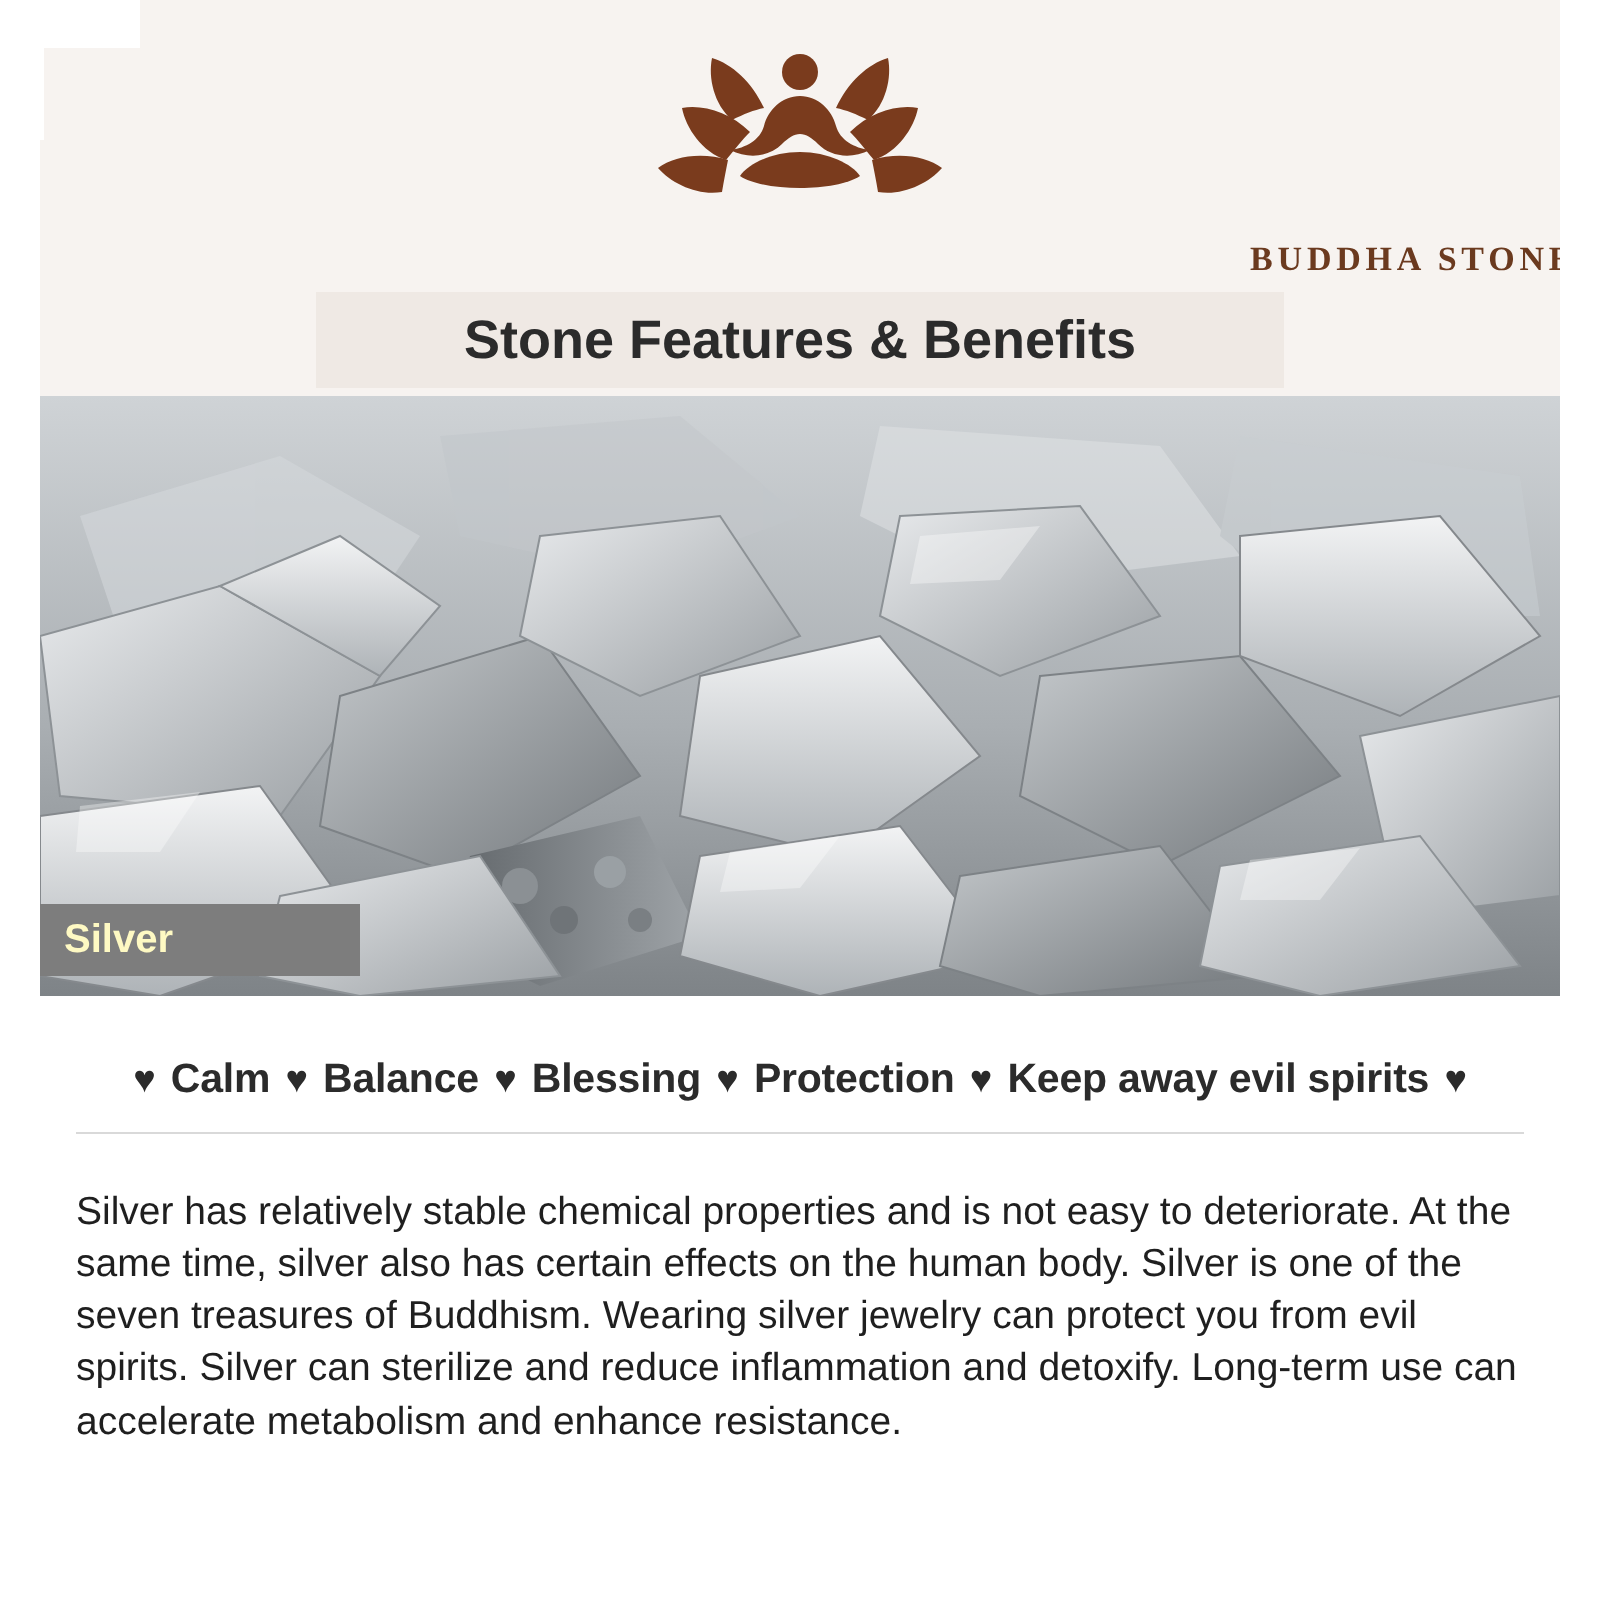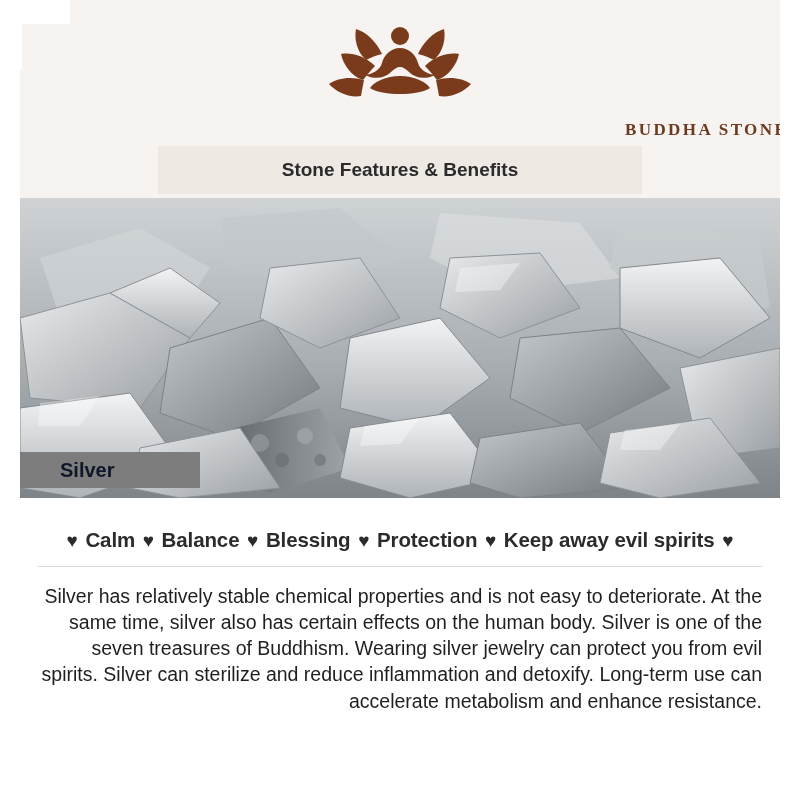--- a/index.html
+++ b/index.html
@@ -97,49 +97,49 @@
     width: 484px;
     height: 48px;
     background: #efe9e4;
     z-index: 4;
   }
   .title-banner .title-text {
     position: absolute;
     left: 0; right: 0; top: 0;
     line-height: 48px;
     text-align: center;
-    font-size: 19px;
+    font-size: 27px;
     font-weight: bold;
     color: #2b2b2b;
   }
 
   
   .hero {
     position: absolute;
     left: 20px; right: 20px;
     top: 198px;
     height: 300px;
     overflow: hidden;
     z-index: 2;
     background: #9aa0a4;
   }
   .hero svg { display: block; width: 100%; height: 100%; }
 
   .stone-label {
     position: absolute;
     left: 20px;
     top: 452px;
-    width: 180px;
+    width: 160px;
     height: 36px;
     background: #7d7d7d;
-    color: #0f172a;
+    color: #fef9c3;
     font-size: 20px;
     font-weight: bold;
     line-height: 36px;
-    padding-left: 40px;
+    padding-left: 12px;
     z-index: 3;
   }
 
   
   .content {
     position: absolute;
     left: 20px; right: 20px;
     top: 498px;
     bottom: 0;
     background: #ffffff;
@@ -158,26 +158,26 @@
     color: #2b2b2b;
     font-size: 19px;
     padding: 0 2px;
   }
   .divider {
     margin: 14px 6px 0 6px;
     height: 1px;
     background: #d9d9d9;
   }
   .body-text {
-    margin-top: 16px;
+    margin-top: 26px;
     padding: 0 6px;
     font-size: 19.5px;
     line-height: 1.34;
     color: #1f1f1f;
-    text-align: right;
+    text-align: left;
   }
 </style>
 </head>
 <body>
 
 <div id="page">
 
   <div class="inner"></div>
 
   <div class="hero">

